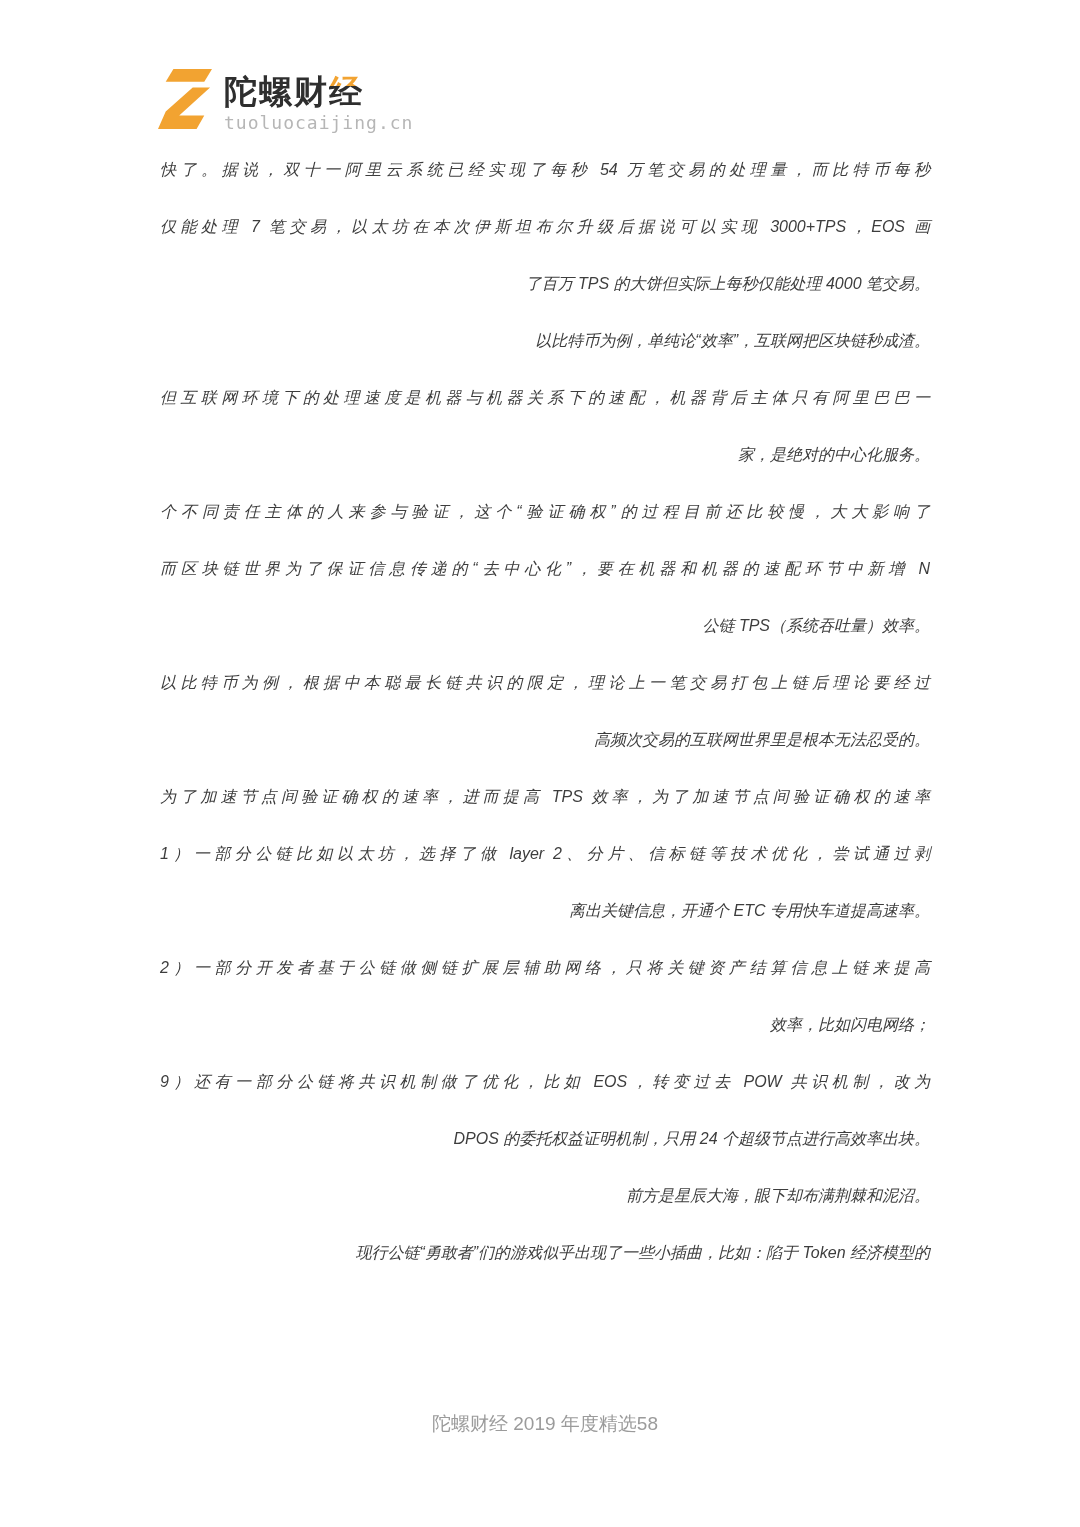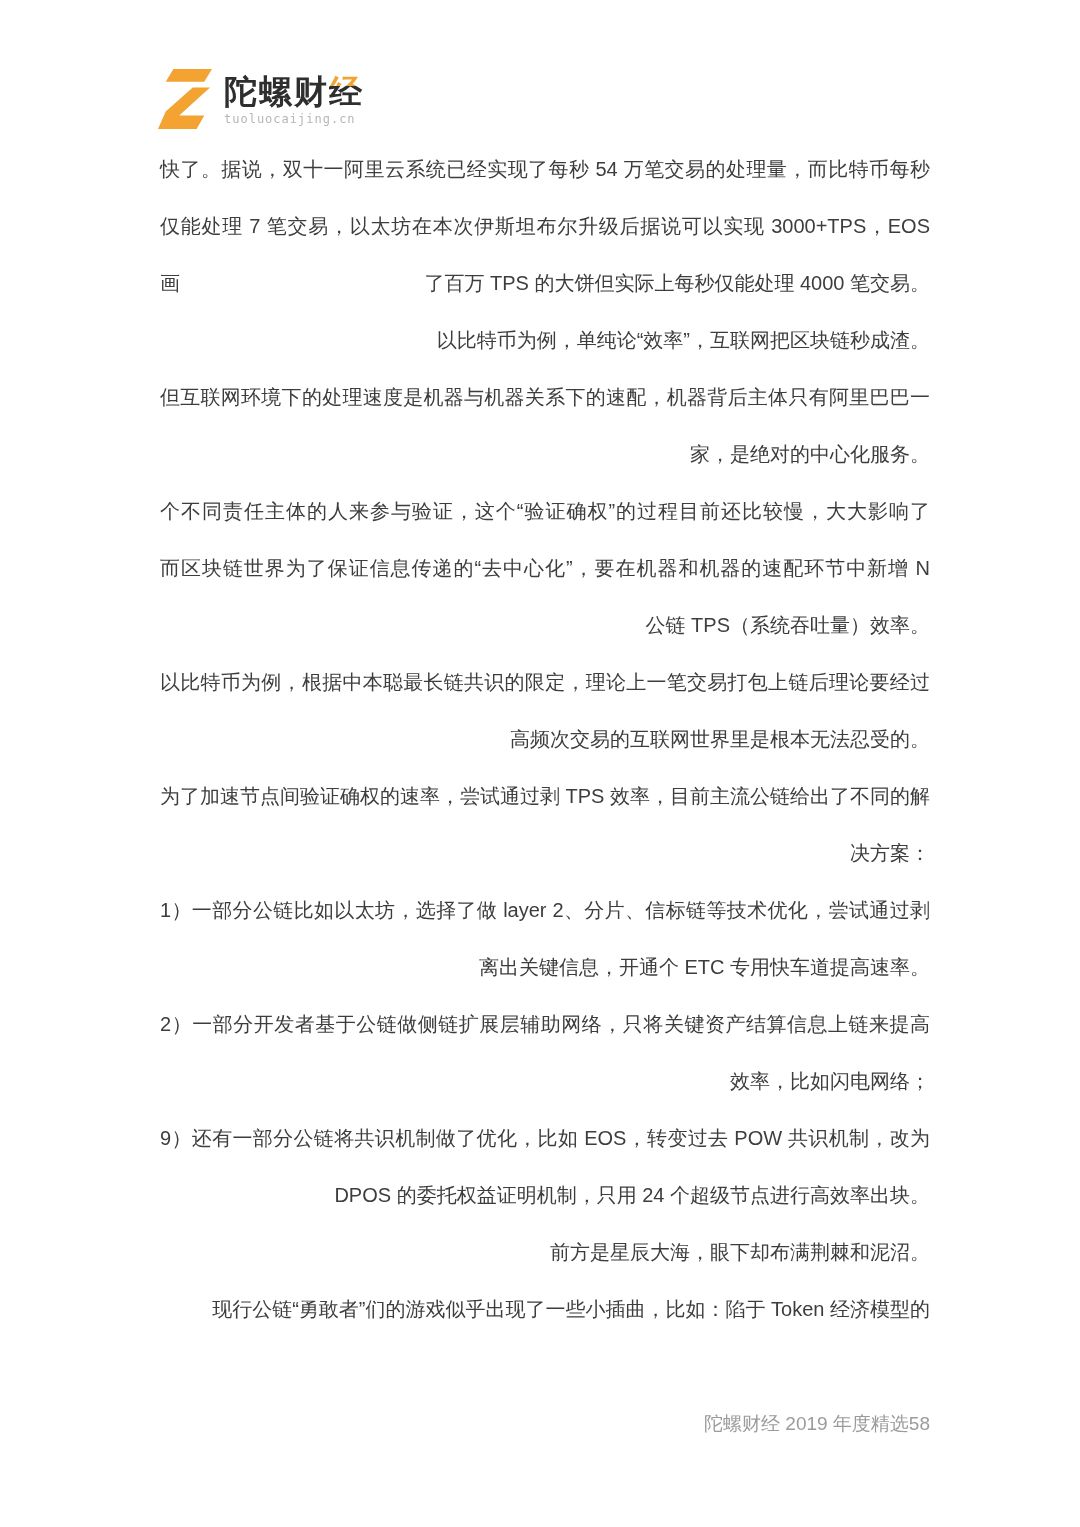--- a/index.html
+++ b/index.html
@@ -34,35 +34,36 @@
     white-space: nowrap;
   }
   .accent-char {
     background: linear-gradient(180deg, #f2a331 0%, #f2a331 36%, #2e2e2e 36%, #2e2e2e 100%);
     -webkit-background-clip: text;
     background-clip: text;
     color: transparent;
   }
   .brand-domain {
     font-family: "DejaVu Sans Mono", "Liberation Mono", monospace;
-    font-size: 12px;
+    font-size: 18px;
     color: #b6b6b6;
     letter-spacing: 1px;
     margin-top: 4px;
     white-space: nowrap;
   }
 
   
   .body-text {
     position: absolute;
     left: 160px;
     top: 141px;
     width: 770px;
     color: #3d3d3d;
-    font-size: 20px;
+    font-size: 16px;
+    font-style: italic;
   }
   .line {
     height: 57px;
     line-height: 57px;
     white-space: nowrap;
     text-align: right;
   }
   .line.fill {
     white-space: normal;
     text-align: justify;
@@ -70,21 +71,21 @@
   }
 
   
   .footer {
     position: absolute;
     left: 160px;
     top: 1395px;
     width: 770px;
     height: 57px;
     display: flex;
-    justify-content: flex-end;
+    justify-content: center;
     align-items: center;
     color: #9b9b9b;
     font-size: 19px;
   }
 </style>
 </head>
 <body>
 
 <div class="page">
 
@@ -106,22 +107,21 @@
       <div class="line fill">仅能处理 7 笔交易，以太坊在本次伊斯坦布尔升级后据说可以实现 3000+TPS，EOS 画</div>
       <div class="line">了百万 TPS 的大饼但实际上每秒仅能处理 4000 笔交易。</div>
       <div class="line">以比特币为例，单纯论“效率”，互联网把区块链秒成渣。</div>
       <div class="line fill">但互联网环境下的处理速度是机器与机器关系下的速配，机器背后主体只有阿里巴巴一</div>
       <div class="line">家，是绝对的中心化服务。</div>
       <div class="line fill">个不同责任主体的人来参与验证，这个“验证确权”的过程目前还比较慢，大大影响了</div>
       <div class="line fill">而区块链世界为了保证信息传递的“去中心化”，要在机器和机器的速配环节中新增 N</div>
       <div class="line">公链 TPS（系统吞吐量）效率。</div>
       <div class="line fill">以比特币为例，根据中本聪最长链共识的限定，理论上一笔交易打包上链后理论要经过</div>
       <div class="line">高频次交易的互联网世界里是根本无法忍受的。</div>
-      <div class="line fill">为了加速节点间验证确权的速率，尝试通过剥 TPS 效率，目前主流公链给出了不同的解</div>
-      <div class="line">决方案：</div>
+      <div class="line fill">为了加速节点间验证确权的速率，进而提高 TPS 效率，为了加速节点间验证确权的速率</div>
       <div class="line fill">1）一部分公链比如以太坊，选择了做 layer 2、分片、信标链等技术优化，尝试通过剥</div>
       <div class="line">离出关键信息，开通个 ETC 专用快车道提高速率。</div>
       <div class="line fill">2）一部分开发者基于公链做侧链扩展层辅助网络，只将关键资产结算信息上链来提高</div>
       <div class="line">效率，比如闪电网络；</div>
       <div class="line fill">9）还有一部分公链将共识机制做了优化，比如 EOS，转变过去 POW 共识机制，改为</div>
       <div class="line">DPOS 的委托权益证明机制，只用 24 个超级节点进行高效率出块。</div>
       <div class="line">前方是星辰大海，眼下却布满荆棘和泥沼。</div>
       <div class="line">现行公链“勇敢者”们的游戏似乎出现了一些小插曲，比如：陷于 Token 经济模型的</div>
     </div>
 

